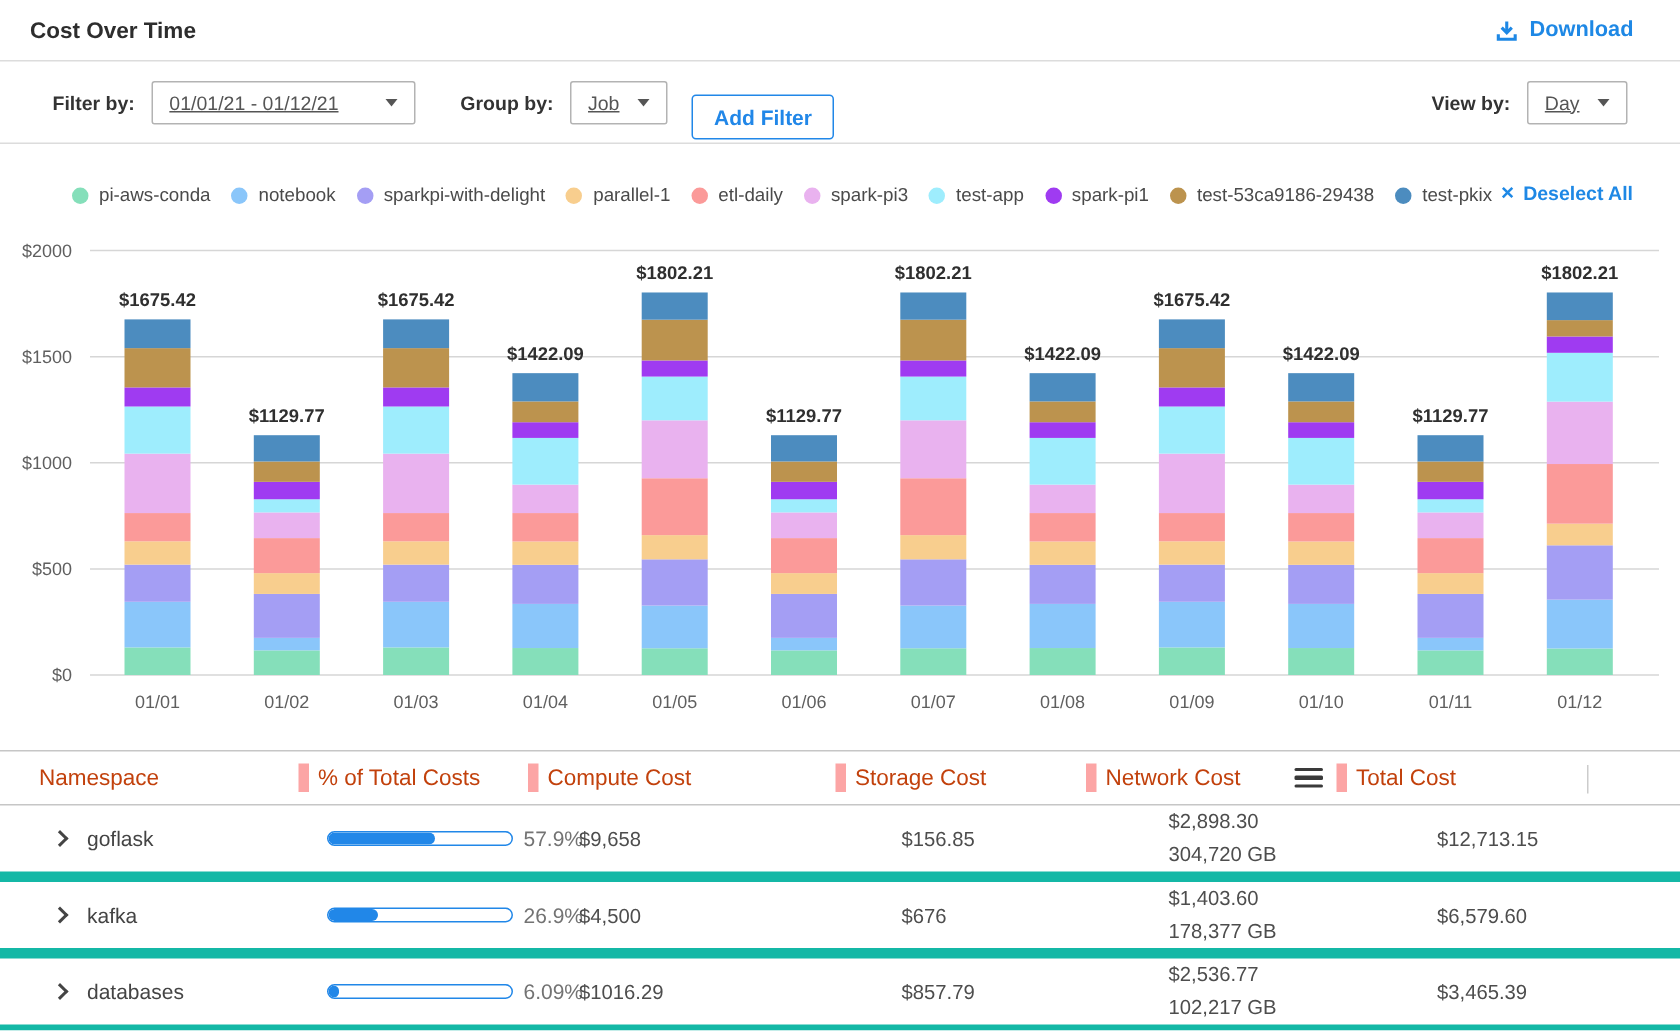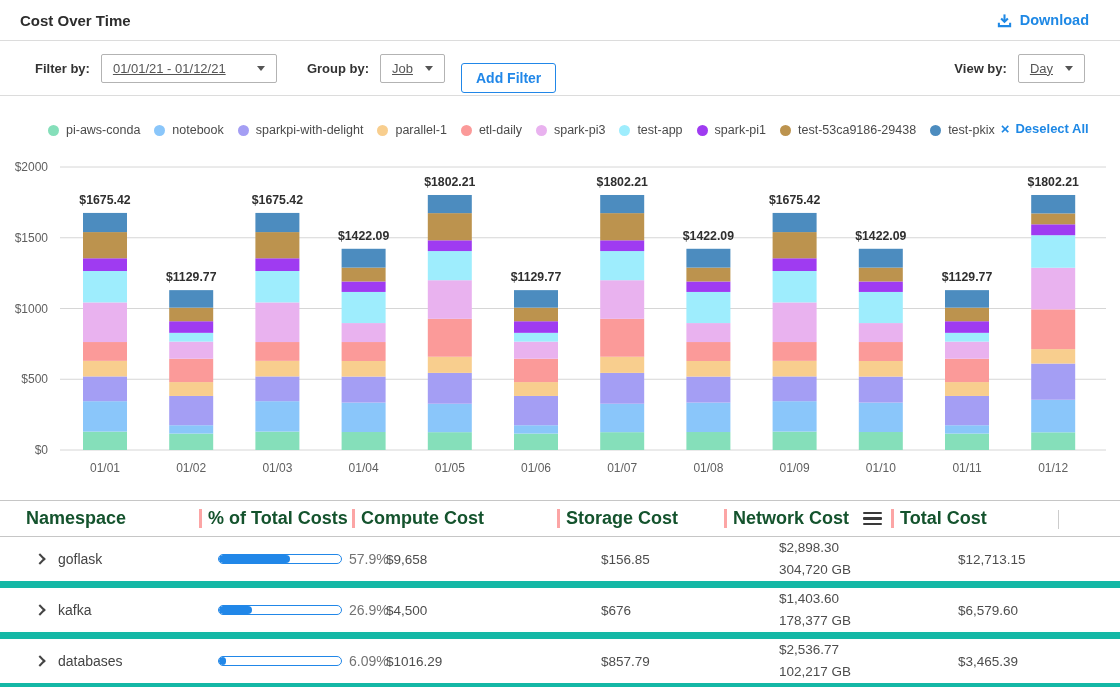--- a/index.html
+++ b/index.html
@@ -39,23 +39,23 @@
     font-size:13px;background:none;border:none;font-family:inherit;cursor:pointer;white-space:nowrap;}
   .x-icon{font-size:15px;font-weight:700;line-height:1;}
   
   .chart-wrap{height:355px;position:relative;margin-top:8px;}
   .axis-label{font-size:12px;fill:#5f5f5f;}
   .bar-label{font-size:12.3px;fill:#2f2f2f;font-weight:600;}
   
   .cost-table{border-top:1px solid #c6c6c6;}
   .thead{display:grid;grid-template-columns:179px 153px 205px 167px 167px 1fr;
     height:36px;align-items:center;padding:0 20px;border-bottom:1px solid #c6c6c6;
-    font-size:18px;font-weight:700;color:#14532d;position:relative;}
+    font-size:15px;font-weight:400;color:#c2410c;position:relative;}
   .th{display:flex;align-items:center;height:19px;padding-left:6px;}
-  .th + .th{border-left:3px solid #fca5a5;text-align:center;}
+  .th + .th{border-left:7px solid #fca5a5;text-align:center;}
   .th-network{justify-content:space-between;padding-right:9px;}
   .burger{display:flex;flex-direction:column;gap:3px;cursor:pointer;}
   .burger span{display:block;width:19px;height:2.5px;background:#3a3a3a;border-radius:1px;}
   .th-end-divider{position:absolute;left:1058px;top:9px;height:19px;width:1px;background:#ccc;}
   .trow{display:grid;grid-template-columns:179px 153px 205px 167px 167px 1fr;
     min-height:48px;align-items:center;padding:0 20px;border-bottom:7px solid #14b8a6;
     font-size:13.5px;color:#4d4d4d;gap:12px;}
   .cell{padding-left:7px;}
   .ns-cell{display:flex;align-items:center;gap:14px;padding-left:16px;font-size:14px;color:#444;}
   .chevron{width:8px;height:8px;border-top:2px solid #444;border-right:2px solid #444;

